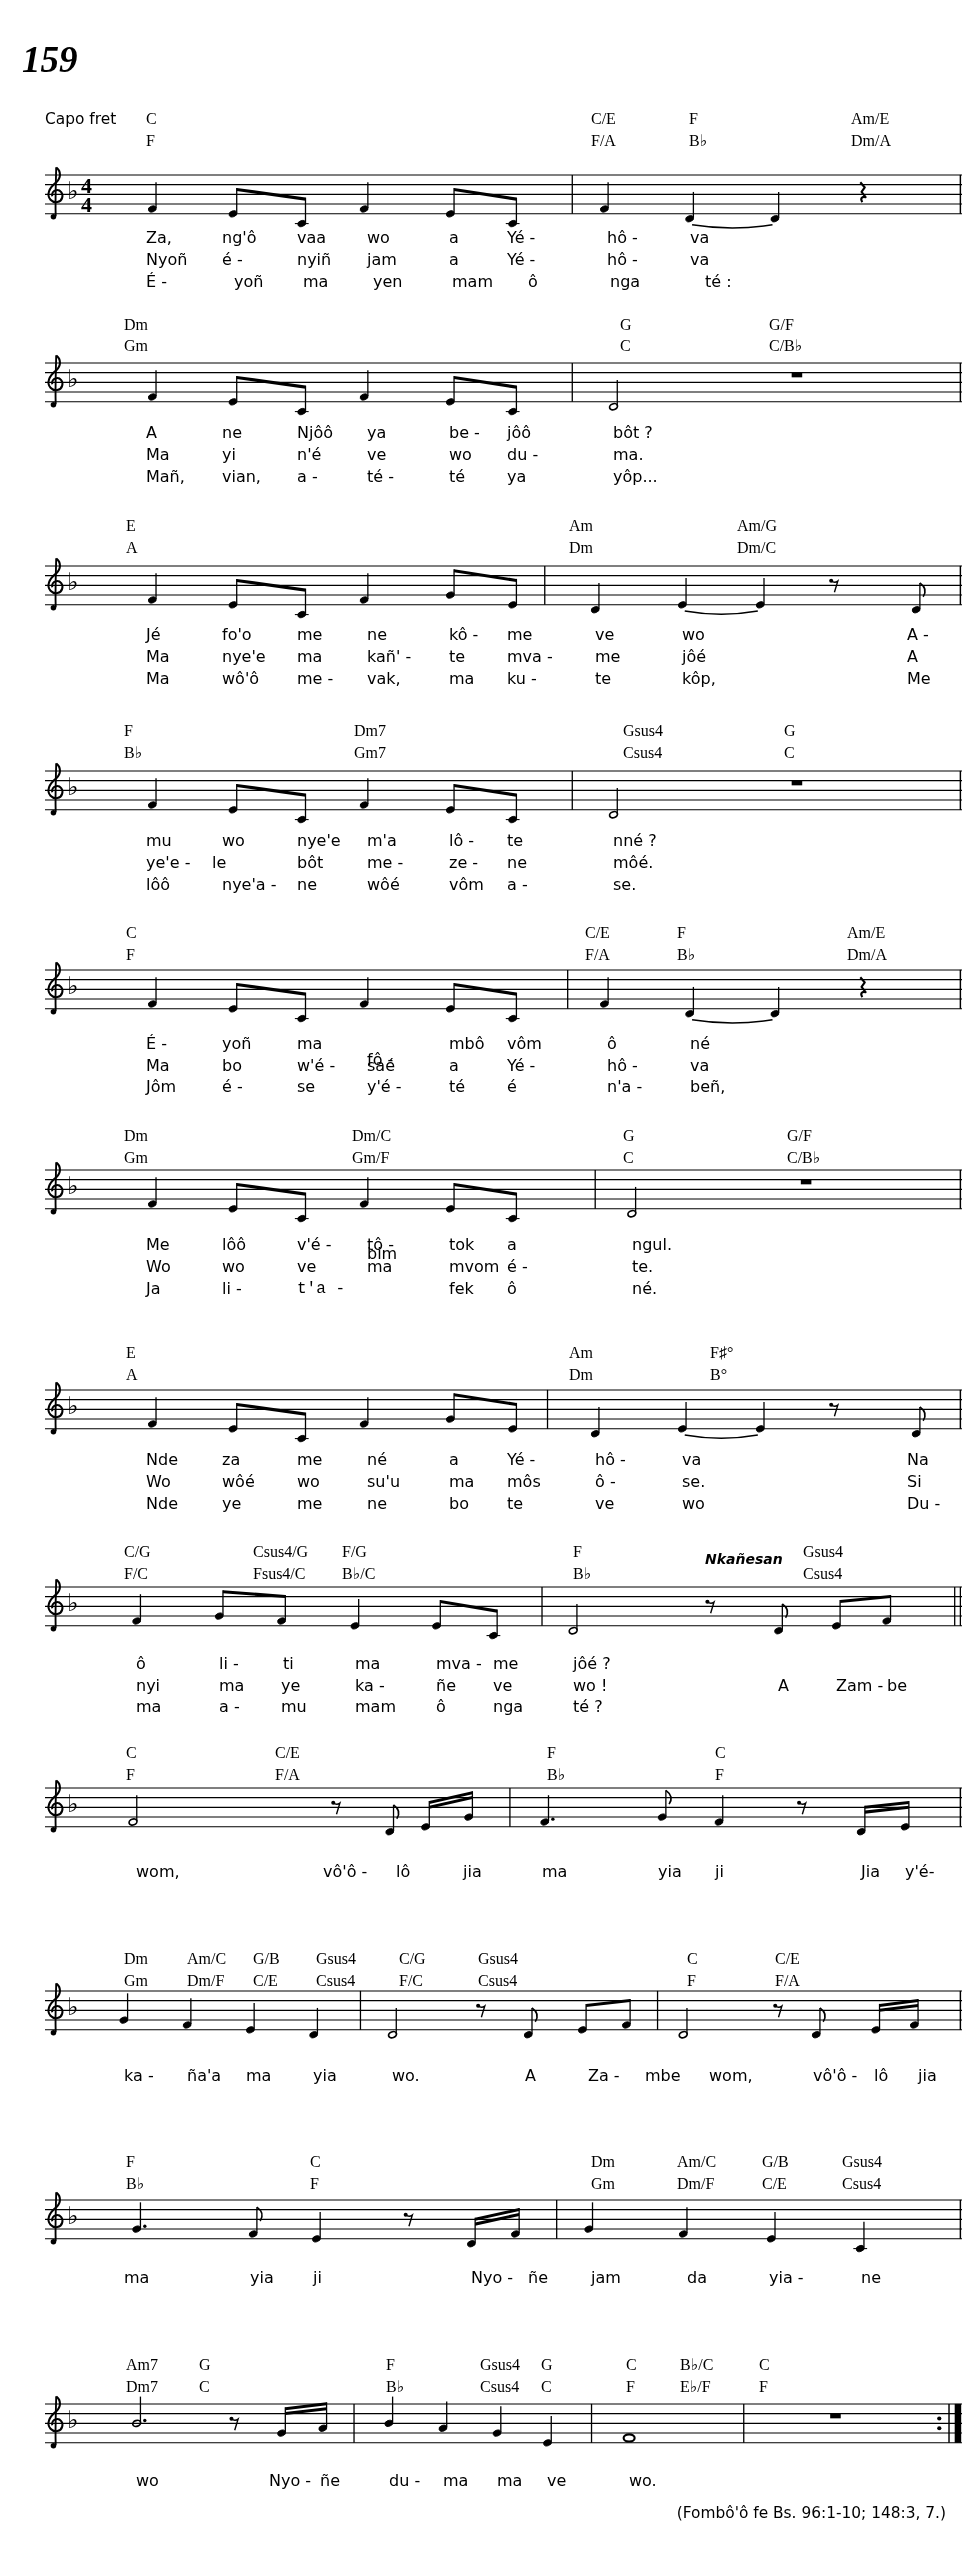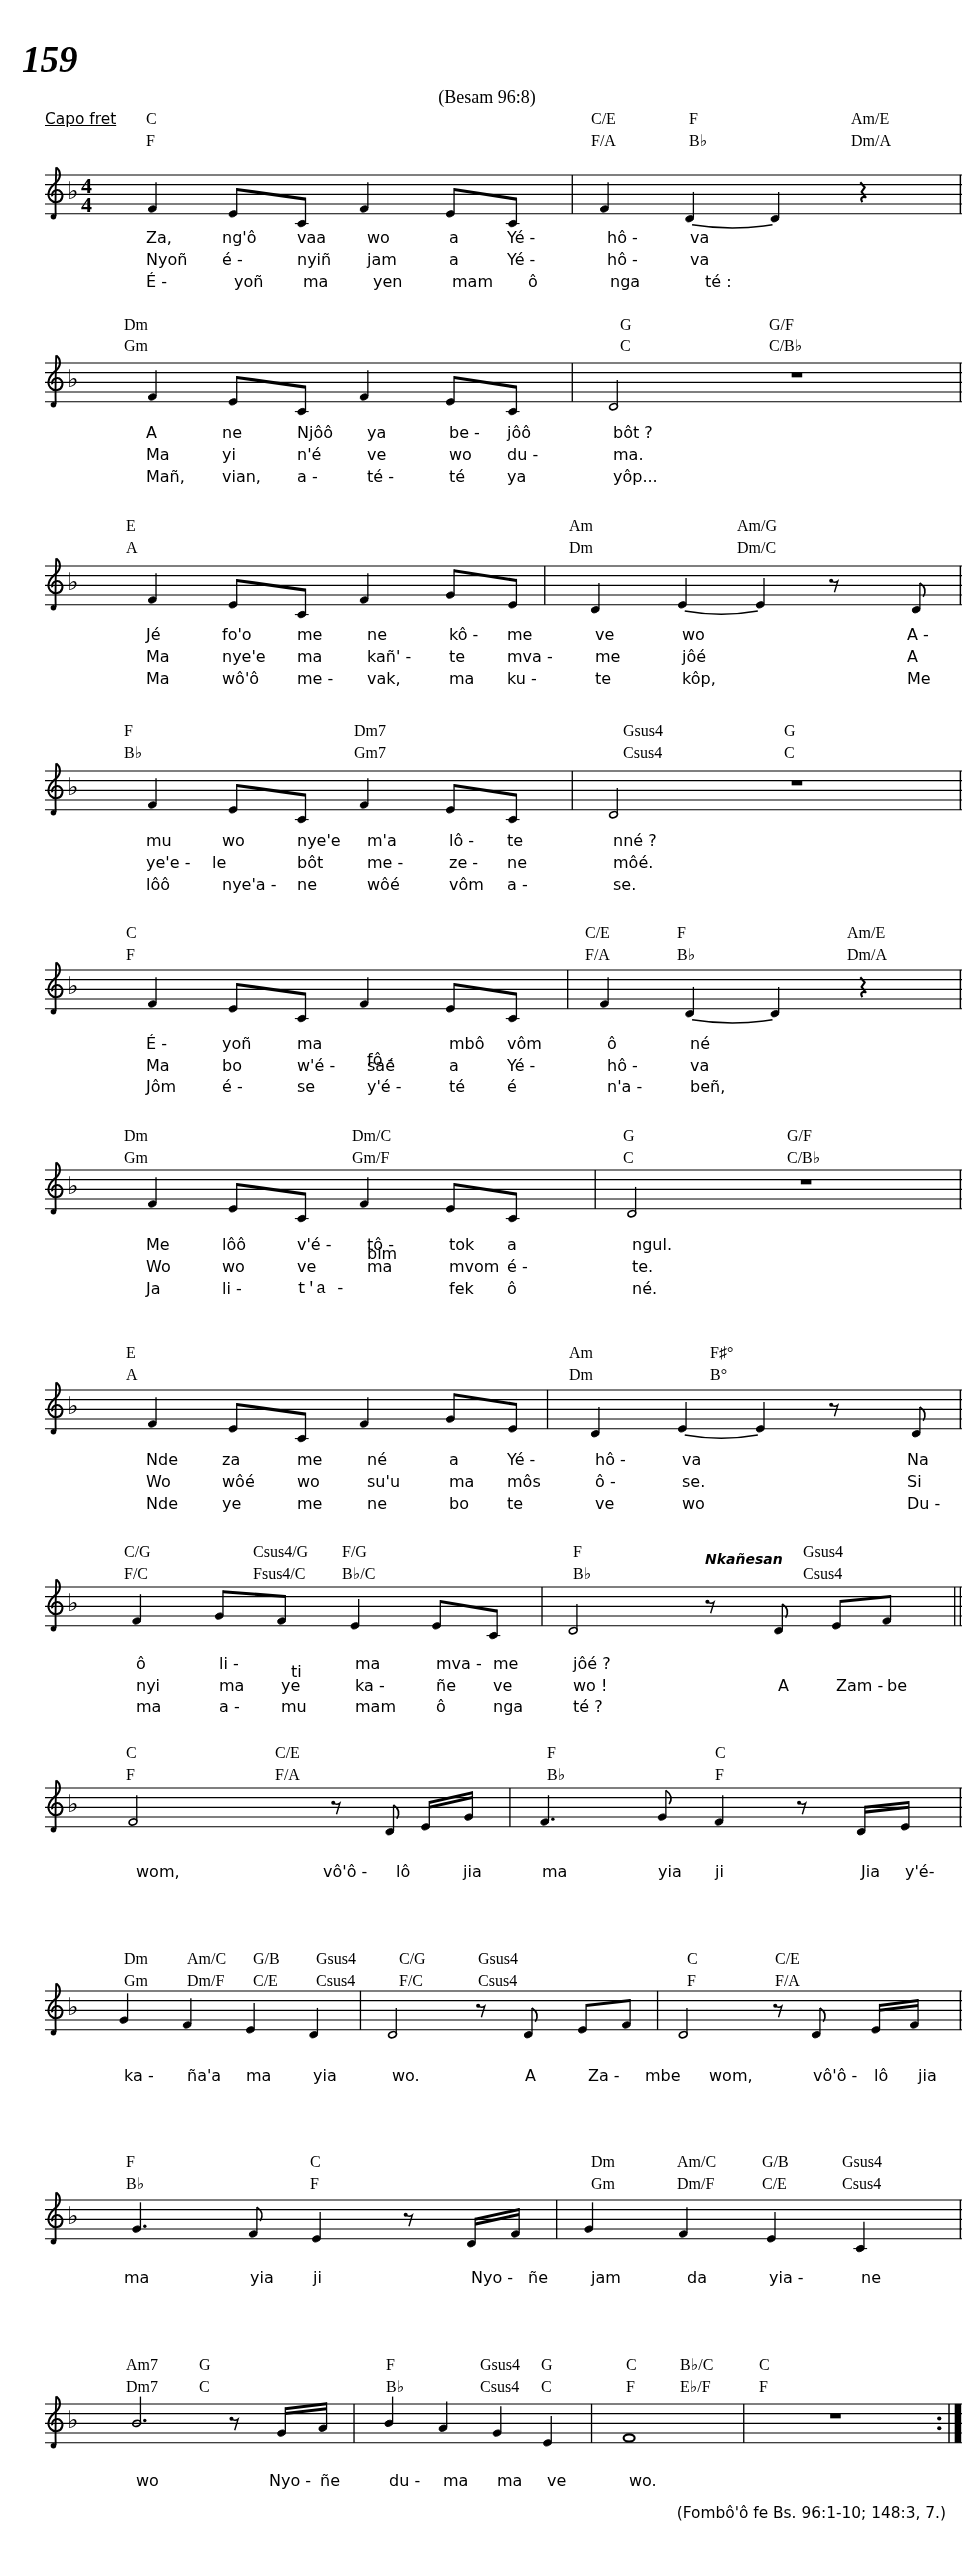--- a/index.html
+++ b/index.html
@@ -17,31 +17,30 @@
   .lyric{position:absolute;font:16px/1.05 "DejaVu Sans",sans-serif;white-space:pre;}
   .staff{position:absolute;}
   .kf{font:30px "DejaVu Sans",sans-serif;fill:#000;}
   .ts{font:700 27px "Liberation Serif",serif;fill:#000;}
 </style>
 </head>
 <body>
 
 <div id="score">
   <div class="num">159</div>
-  <div class="subtitle">(Besam 96:8)</div>
   <div id="systems">
       <span class="chord" style="left: 146px; top: 111px;">C</span>
       <span class="chord" style="left: 146px; top: 133px;">F</span>
       <span class="chord" style="left: 591px; top: 111px;">C/E</span>
       <span class="chord" style="left: 591px; top: 133px;">F/A</span>
       <span class="chord" style="left: 689px; top: 111px;">F</span>
       <span class="chord" style="left: 689px; top: 133px;">B♭</span>
       <span class="chord" style="left: 851px; top: 111px;">Am/E</span>
       <span class="chord" style="left: 851px; top: 133px;">Dm/A</span>
-      <span class="capo" style="left: 45px; top: 111px; text-decoration: underline;">Capo fret</span>
+      <span class="capo" style="left: 45px; top: 111px;">Capo fret</span>
       <span class="lyric" style="left: 146px; top: 230px;">Za,</span>
       <span class="lyric" style="left: 222px; top: 230px;">ng'ô</span>
       <span class="lyric" style="left: 297px; top: 230px;">vaa</span>
       <span class="lyric" style="left: 367px; top: 230px;">wo</span>
       <span class="lyric" style="left: 449px; top: 230px;">a</span>
       <span class="lyric" style="left: 507px; top: 230px;">Yé -</span>
       <span class="lyric" style="left: 607px; top: 230px;">hô -</span>
       <span class="lyric" style="left: 690px; top: 230px;">va</span>
       <span class="lyric" style="left: 146px; top: 252px;">Nyoñ</span>
       <span class="lyric" style="left: 222px; top: 252px;">é -</span>
@@ -521,21 +520,21 @@
       <span class="chord" style="left: 253px; top: 1566px;">Fsus4/C</span>
       <span class="chord" style="left: 342px; top: 1544px;">F/G</span>
       <span class="chord" style="left: 342px; top: 1566px;">B♭/C</span>
       <span class="chord" style="left: 573px; top: 1544px;">F</span>
       <span class="chord" style="left: 573px; top: 1566px;">B♭</span>
       <span class="chord" style="left: 803px; top: 1544px;">Gsus4</span>
       <span class="chord" style="left: 803px; top: 1566px;">Csus4</span>
       <span class="slabel" style="left: 705px; top: 1552px;">Nkañesan</span>
       <span class="lyric" style="left: 136px; top: 1656px;">ô</span>
       <span class="lyric" style="left: 219px; top: 1656px;">li -</span>
-      <span class="lyric" style="left: 291px; top: 1656px; margin-top: 8px;">ti</span>
+      <span class="lyric" style="left: 283px; top: 1656px;">ti</span>
       <span class="lyric" style="left: 355px; top: 1656px;">ma</span>
       <span class="lyric" style="left: 436px; top: 1656px;">mva -</span>
       <span class="lyric" style="left: 493px; top: 1656px;">me</span>
       <span class="lyric" style="left: 573px; top: 1656px;">jôé ?</span>
       <span class="lyric" style="left: 136px; top: 1678px;">nyi</span>
       <span class="lyric" style="left: 219px; top: 1678px;">ma</span>
       <span class="lyric" style="left: 281px; top: 1678px;">ye</span>
       <span class="lyric" style="left: 355px; top: 1678px;">ka -</span>
       <span class="lyric" style="left: 436px; top: 1678px;">ñe</span>
       <span class="lyric" style="left: 493px; top: 1678px;">ve</span>

